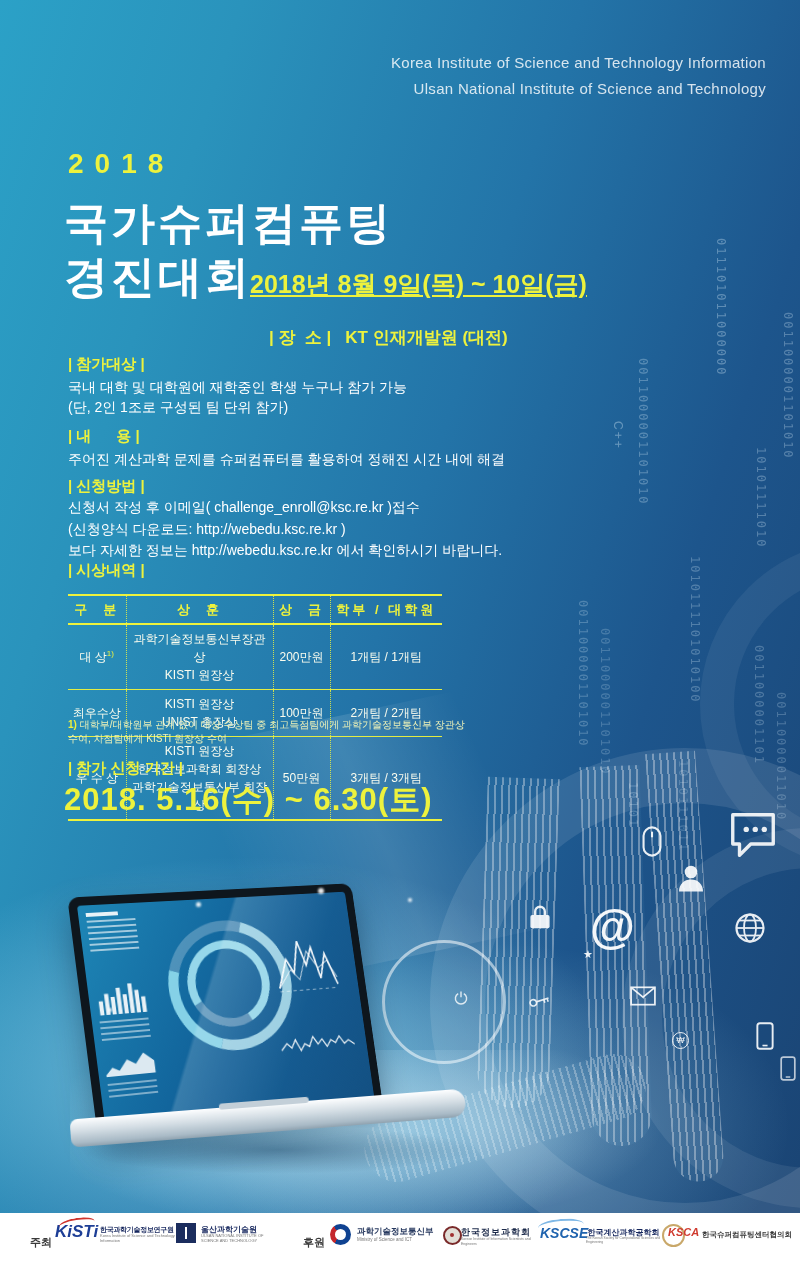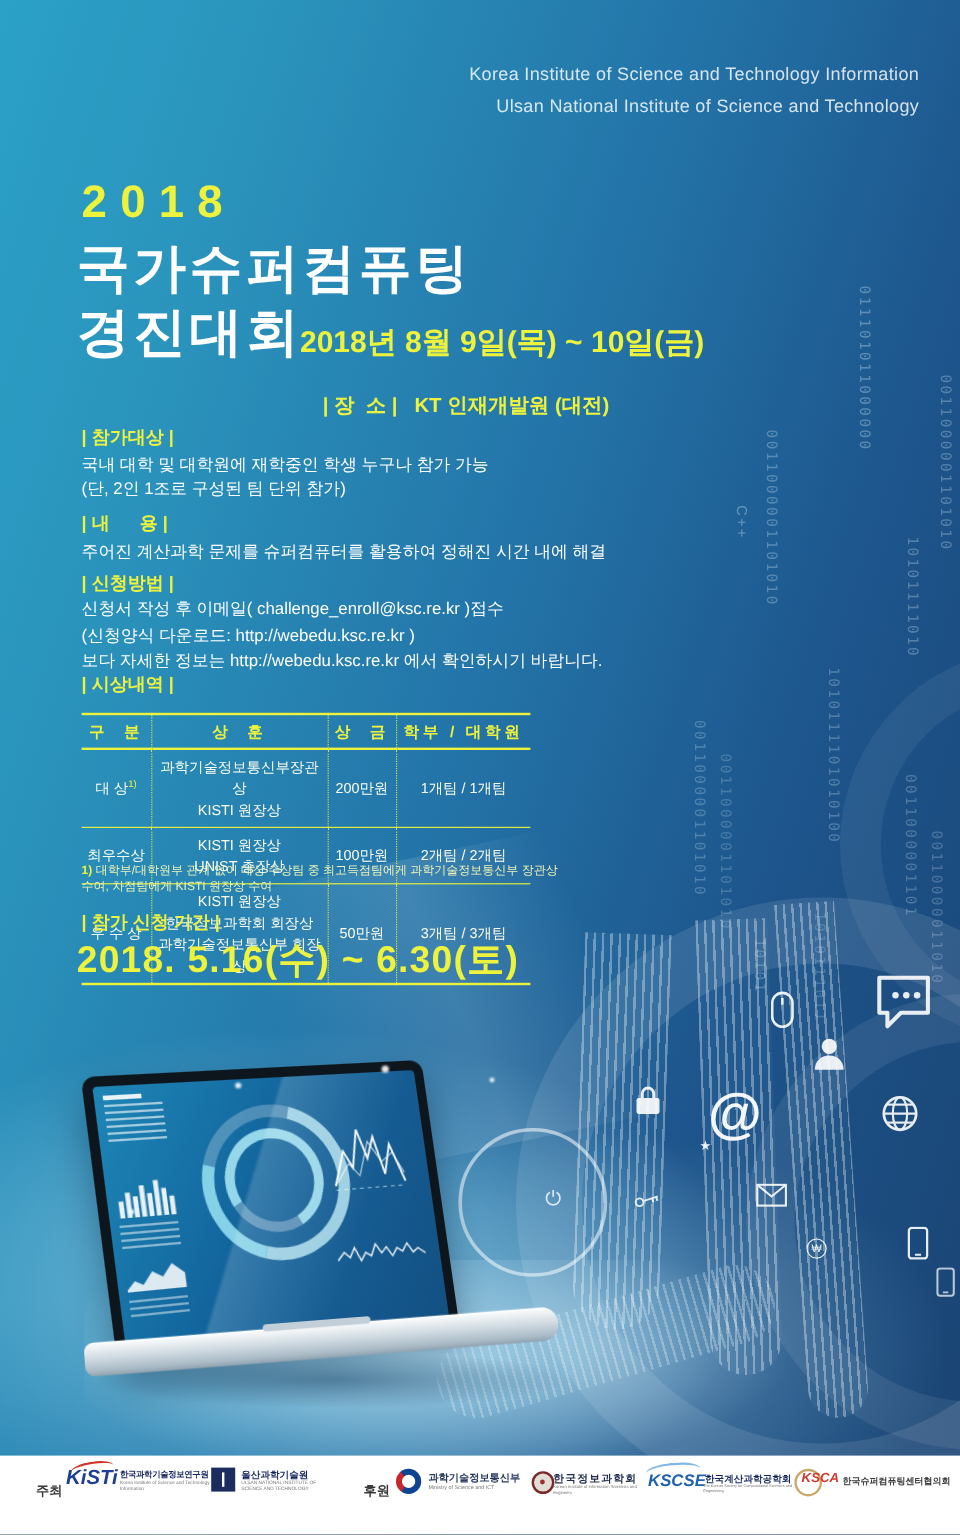--- a/index.html
+++ b/index.html
@@ -8,23 +8,23 @@
     font-family:"Liberation Sans",sans-serif;
     background:
       radial-gradient(ellipse 560px 320px at 30% 84%, rgba(150,218,240,0.75), rgba(150,218,240,0) 68%),
       radial-gradient(ellipse 420px 260px at 62% 88%, rgba(190,235,250,0.35), rgba(190,235,250,0) 70%),
       linear-gradient(108deg,#2BA1C7 0%,#2A93BC 20%,#2374A8 48%,#1D558C 72%,#1A4372 100%);
   }
   .abs{position:absolute;}
   
   .org{position:absolute;right:34px;text-align:right;color:rgba(255,255,255,0.82);font-size:15px;letter-spacing:0.3px;}
   
-  .yr{position:absolute;left:68px;top:148px;font-size:38px;font-weight:bold;color:#EDF23D;letter-spacing:11px;}
+  .yr{position:absolute;left:68px;top:148px;font-size:28px;font-weight:bold;color:#EDF23D;letter-spacing:11px;}
   .t-main{position:absolute;left:64px;color:#FFFFFF;font-weight:800;font-size:44px;letter-spacing:3px;}
-  .ev-date{position:absolute;left:250px;top:268px;color:#EDF23D;font-weight:bold;font-size:25px;}
+  .ev-date{position:absolute;left:250px;top:268px;color:#EDF23D;font-weight:bold;font-size:25px;text-decoration:underline;}
   .venue{position:absolute;left:250px;top:306px;color:#EDF23D;font-weight:bold;font-size:17px;white-space:pre;}
   .venue .vlab{margin-right:14px;}
   
   .shead{position:absolute;left:68px;color:#EDF23D;font-weight:bold;font-size:15px;white-space:pre;}
   .stext{position:absolute;left:68px;color:#FFFFFF;font-size:14px;white-space:pre;}
   
   #awards-table{position:absolute;left:68px;top:576px;width:374px;border-collapse:collapse;
     border-top:2px solid #EDF23D;border-bottom:2px solid #EDF23D;margin-top:18px;}
   #awards-table th{color:#EDF23D;font-size:13px;font-weight:bold;letter-spacing:3px;
     padding:5px 0 4px;border-bottom:2px solid #EDF23D;white-space:pre;text-align:center;}

